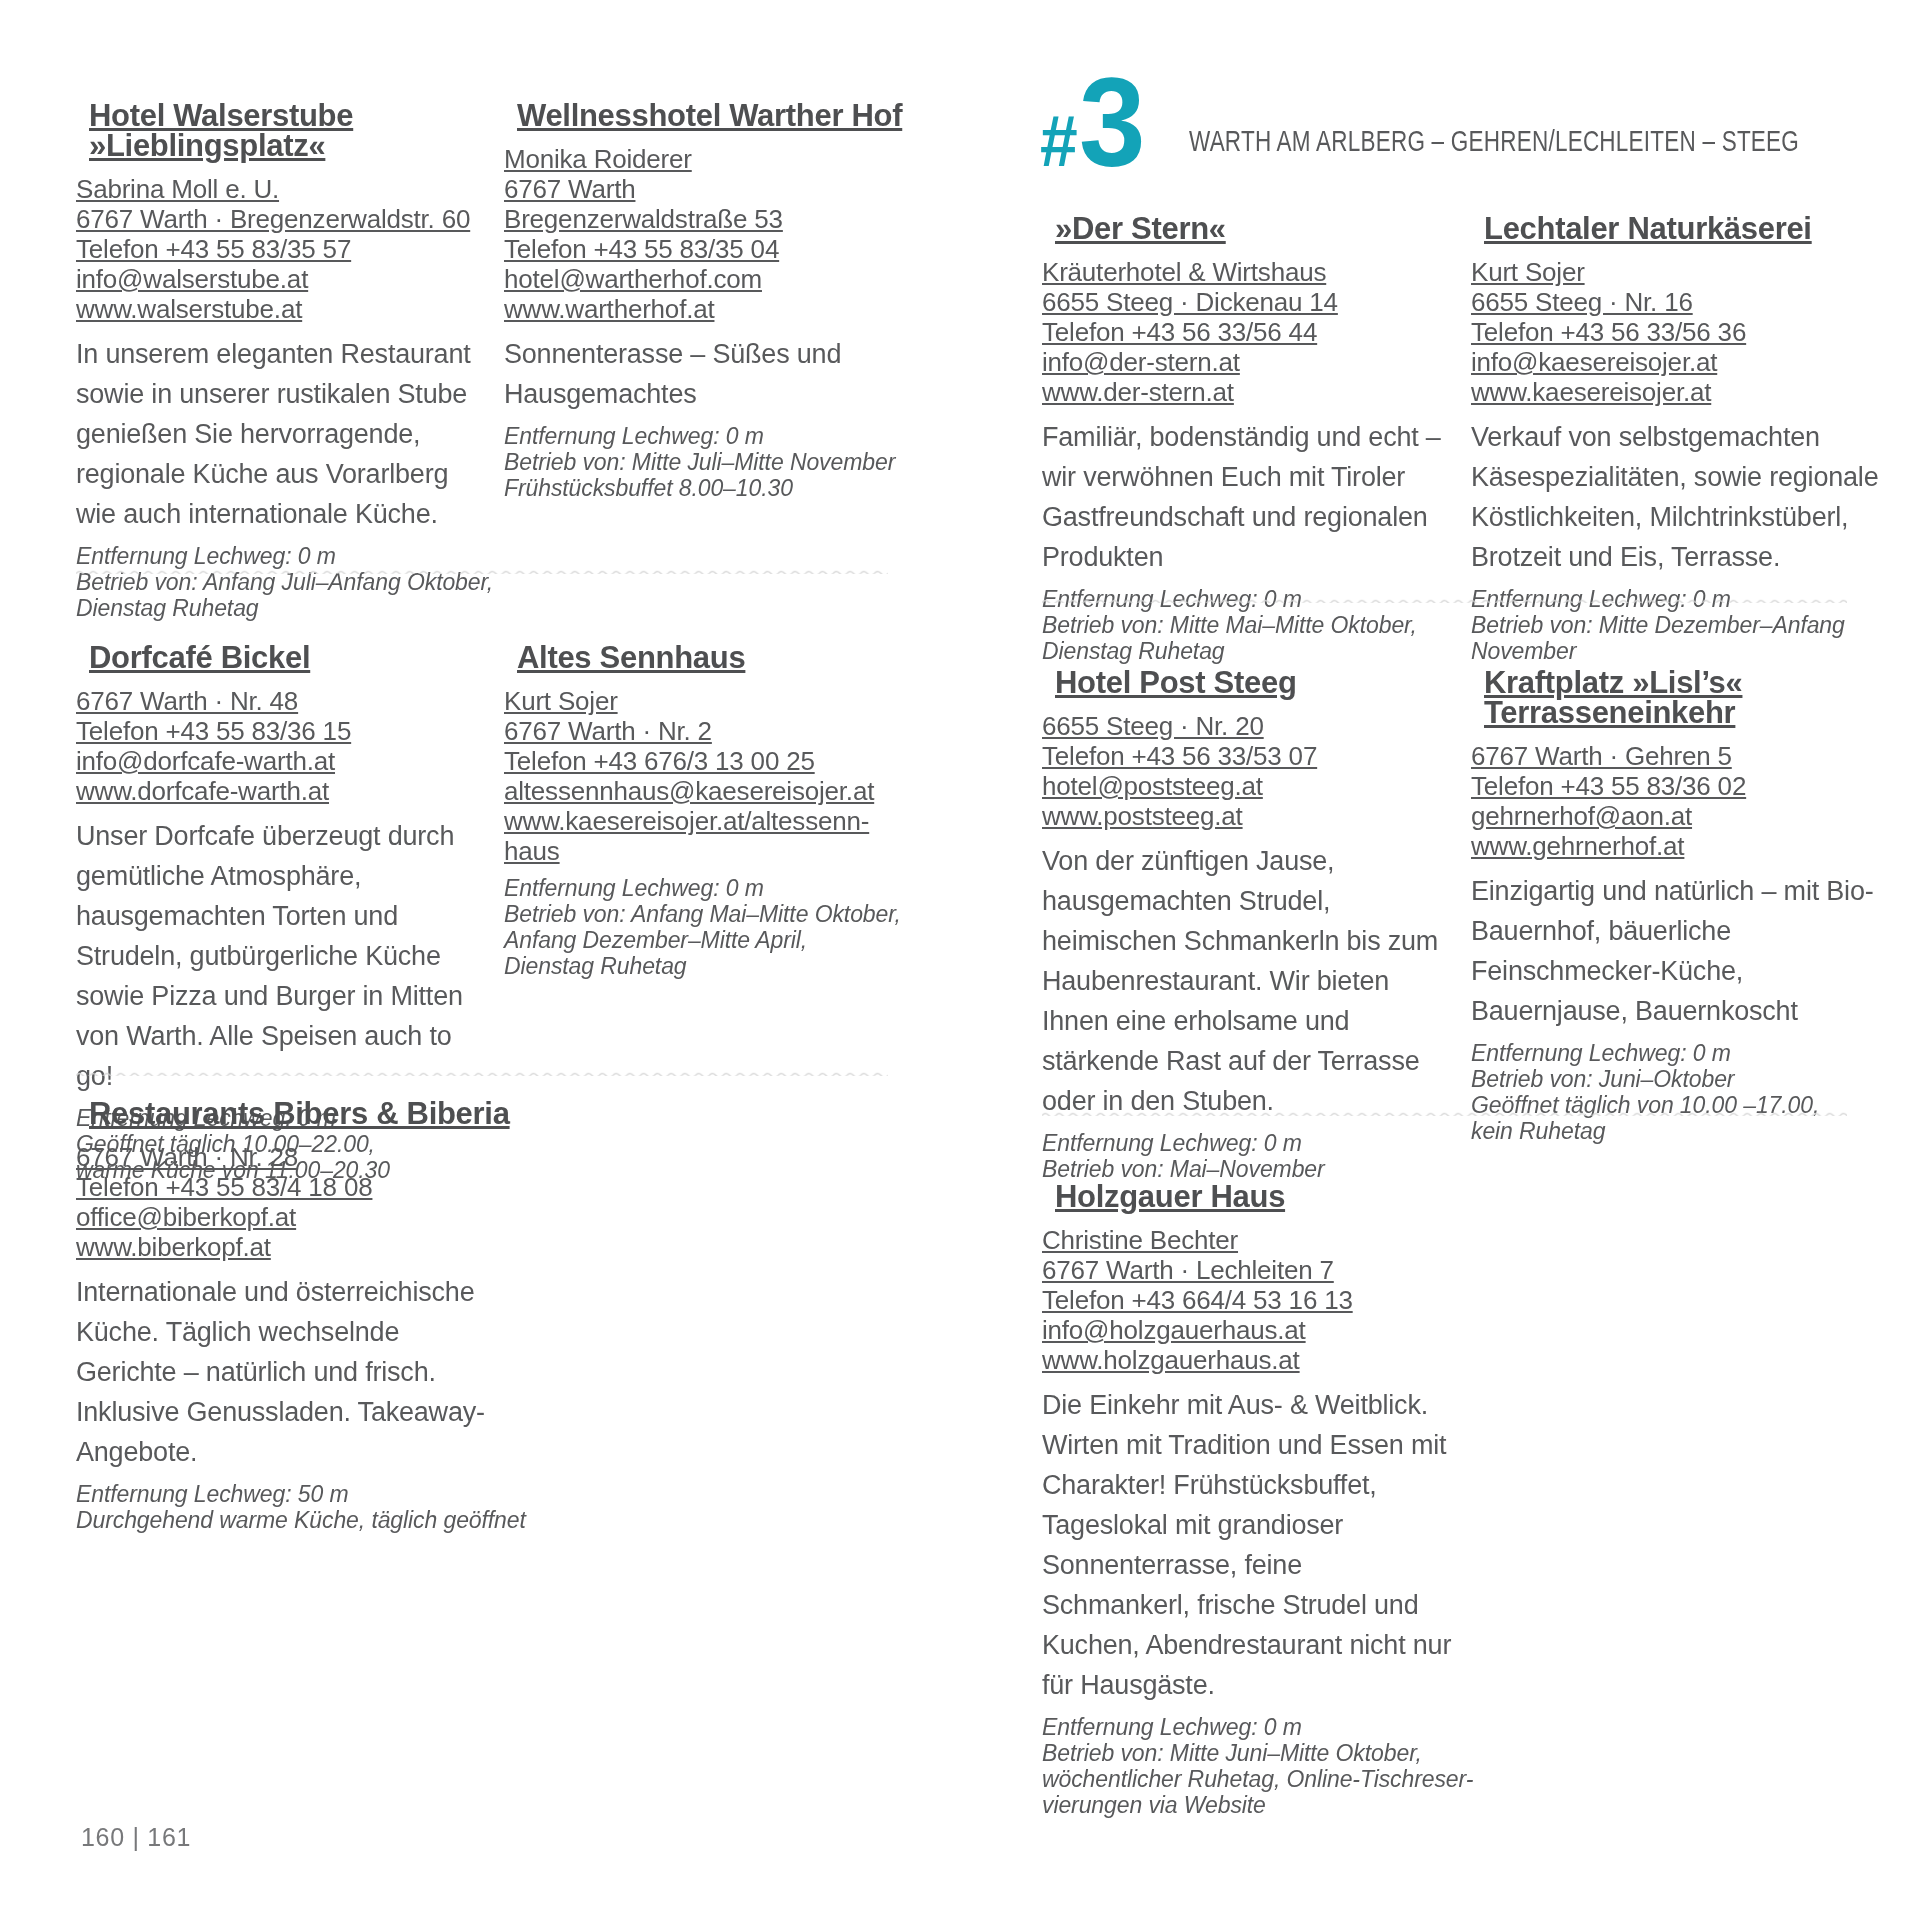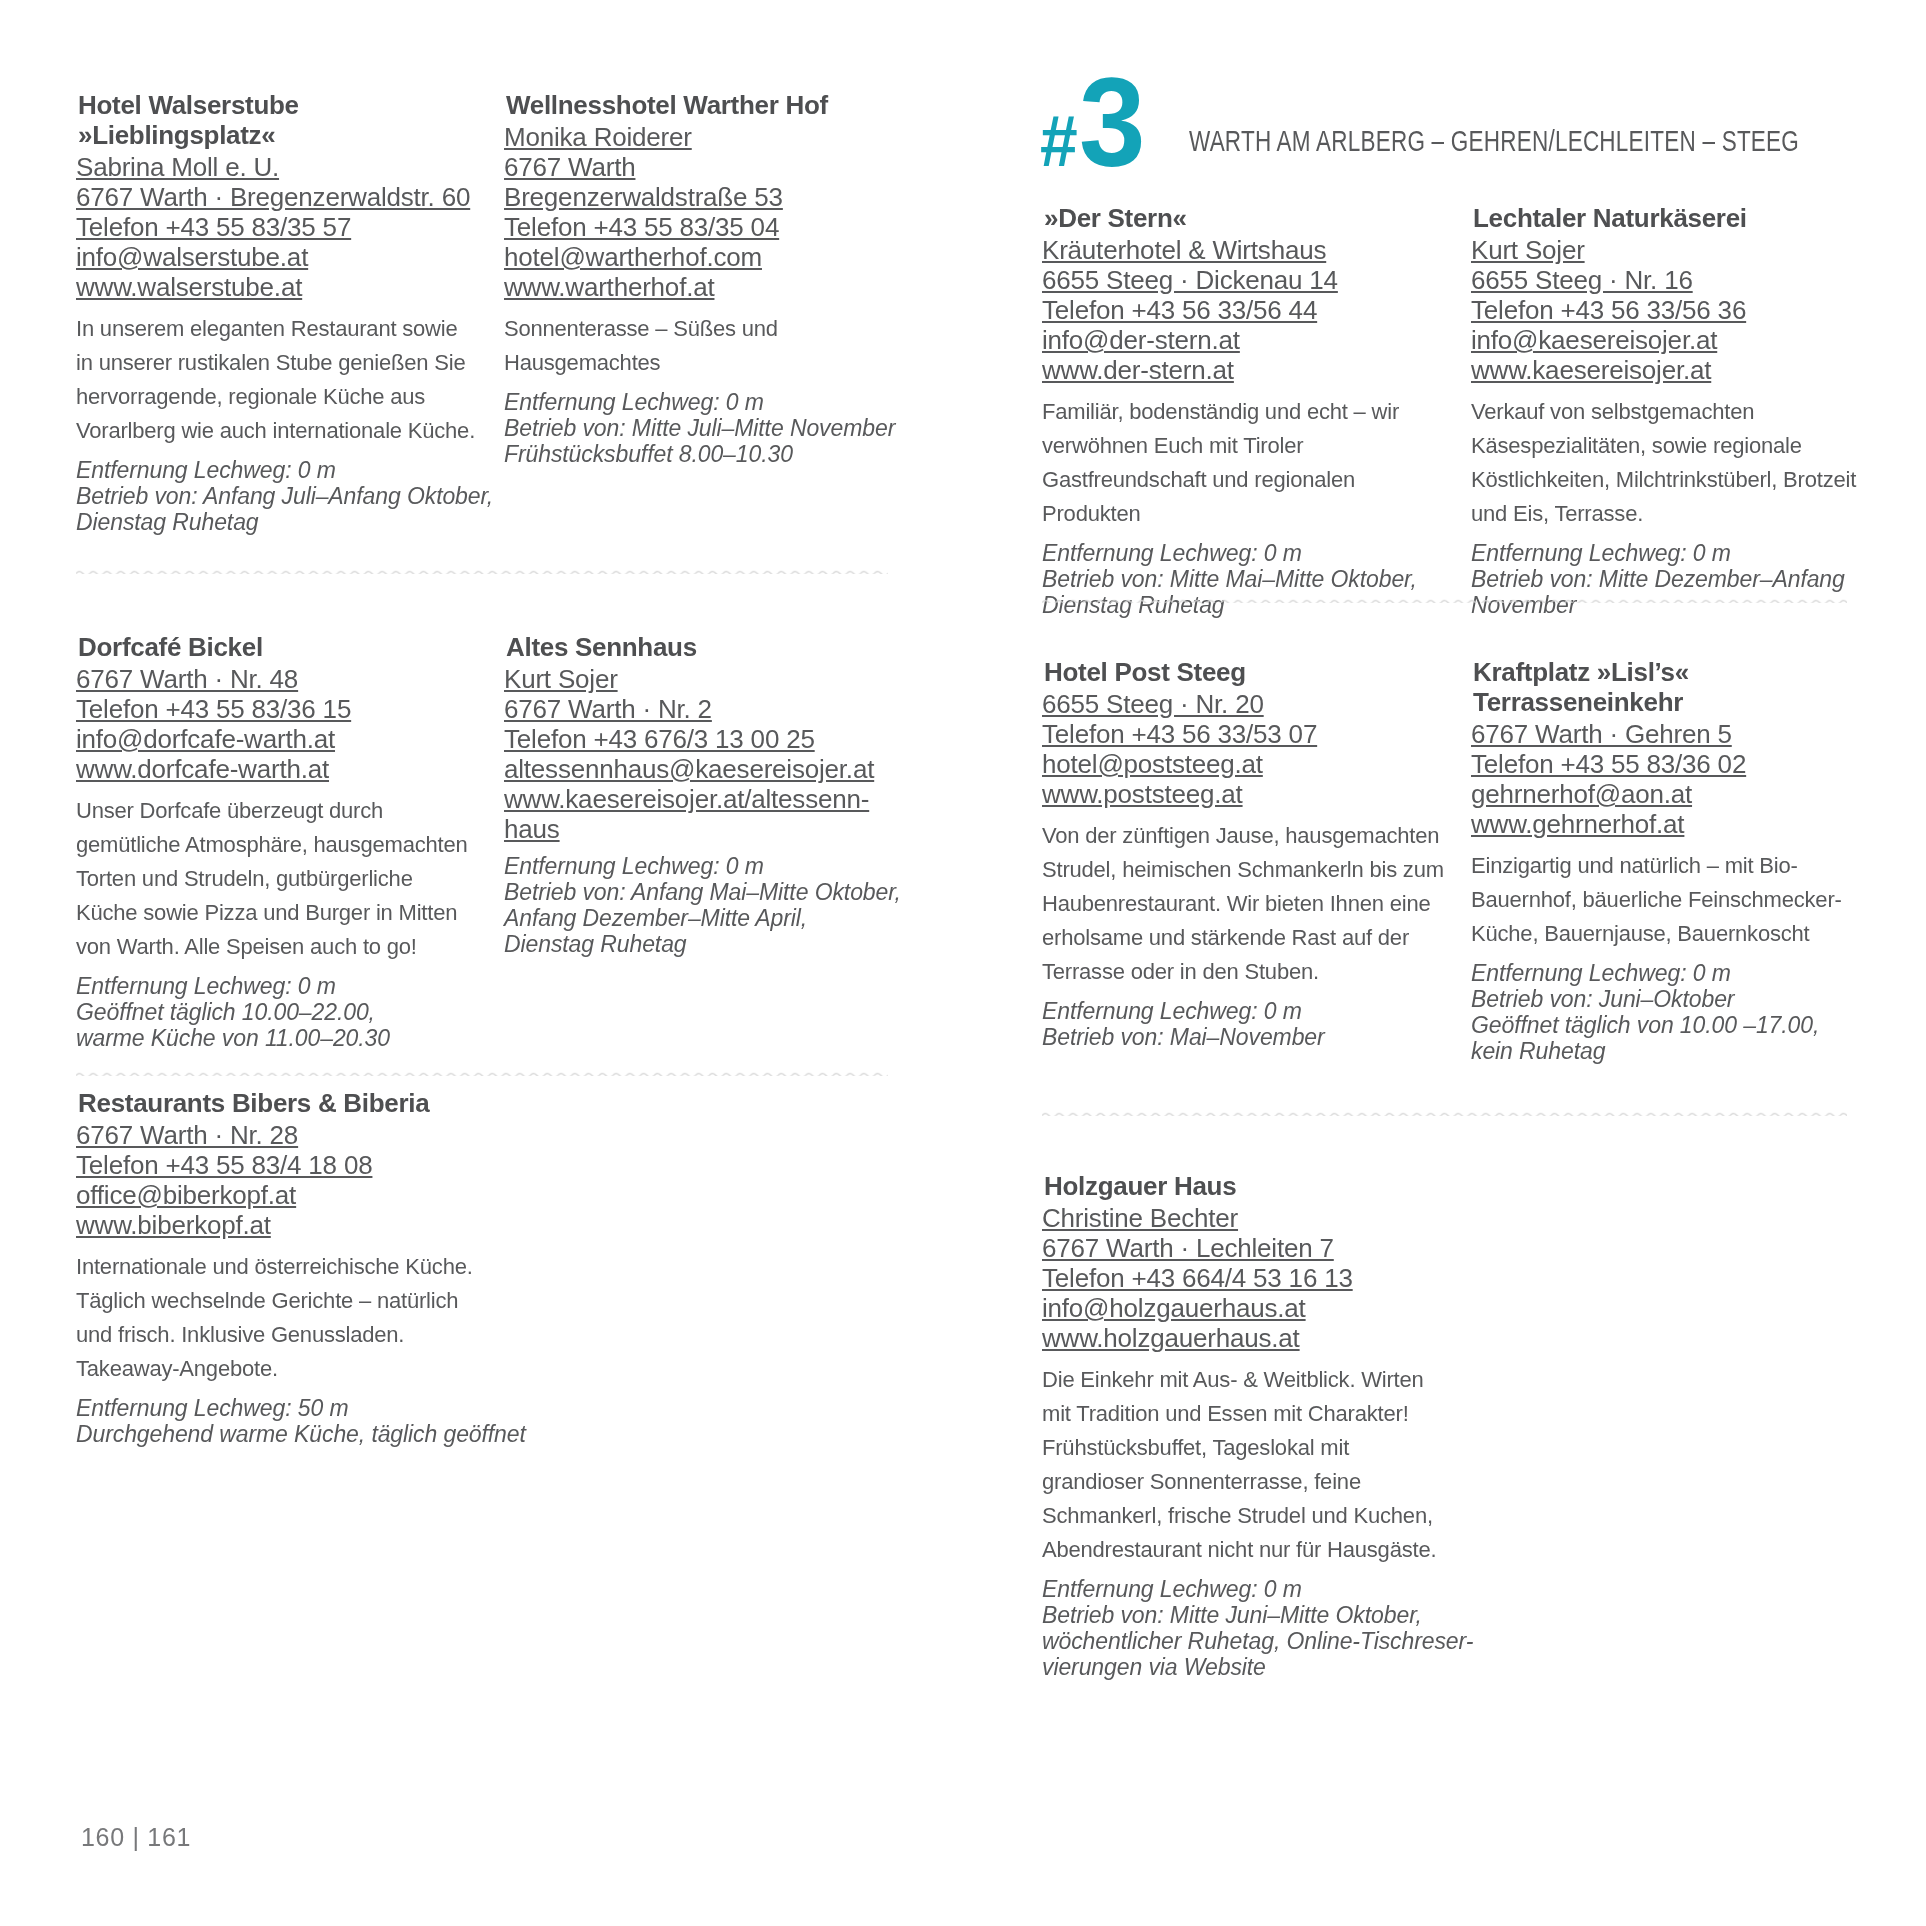--- a/index.html
+++ b/index.html
@@ -34,31 +34,32 @@
     font-size:30px;line-height:33px;font-weight:400;
     color:var(--text-color);
     letter-spacing:0.3px;
     transform:scaleX(0.75);transform-origin:left top;
     white-space:nowrap;
   }
 
   
   .entry{position:absolute;}
   .e-head{
-    margin:2px;font-size:26px;line-height:30px;font-weight:700;
+    margin:13px;font-size:31px;line-height:30px;font-weight:700;
     color:var(--heading-color);letter-spacing:-0.3px;
     white-space:pre;
+    text-decoration:underline;
   }
   .e-contact{
     font-size:26px;line-height:30px;letter-spacing:-0.2px;
     white-space:pre;
     text-decoration:underline;
   }
   .e-desc{
-    margin:9.6px 0 0 0;font-size:22px;line-height:34px;letter-spacing:-0.2px;
+    margin:9.6px 0 0 0;font-size:27px;line-height:40px;letter-spacing:-0.2px;
     hyphens:auto;-webkit-hyphens:auto;
   }
   .e-notes{
     margin-top:9px;font-size:23px;line-height:26px;font-style:italic;
     letter-spacing:-0.1px;white-space:pre;
   }
 
   .wave{position:absolute;height:8.3px;overflow:hidden;}
   .page-number{
     position:absolute;left:81px;top:1824px;

